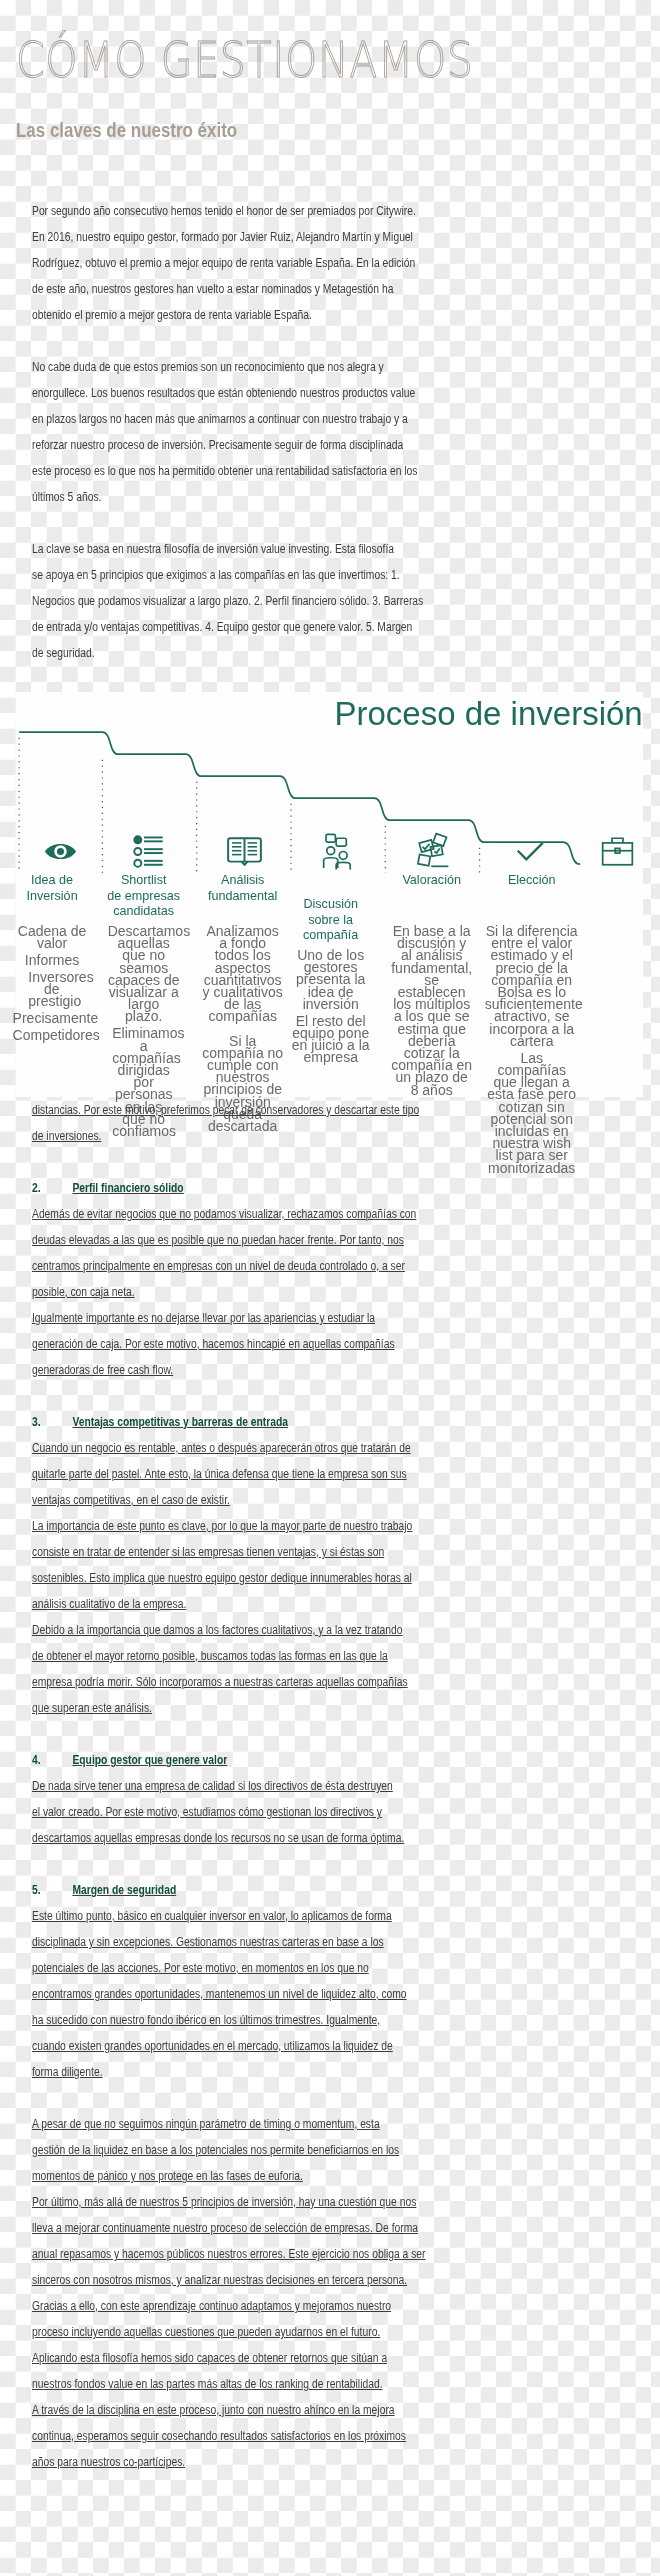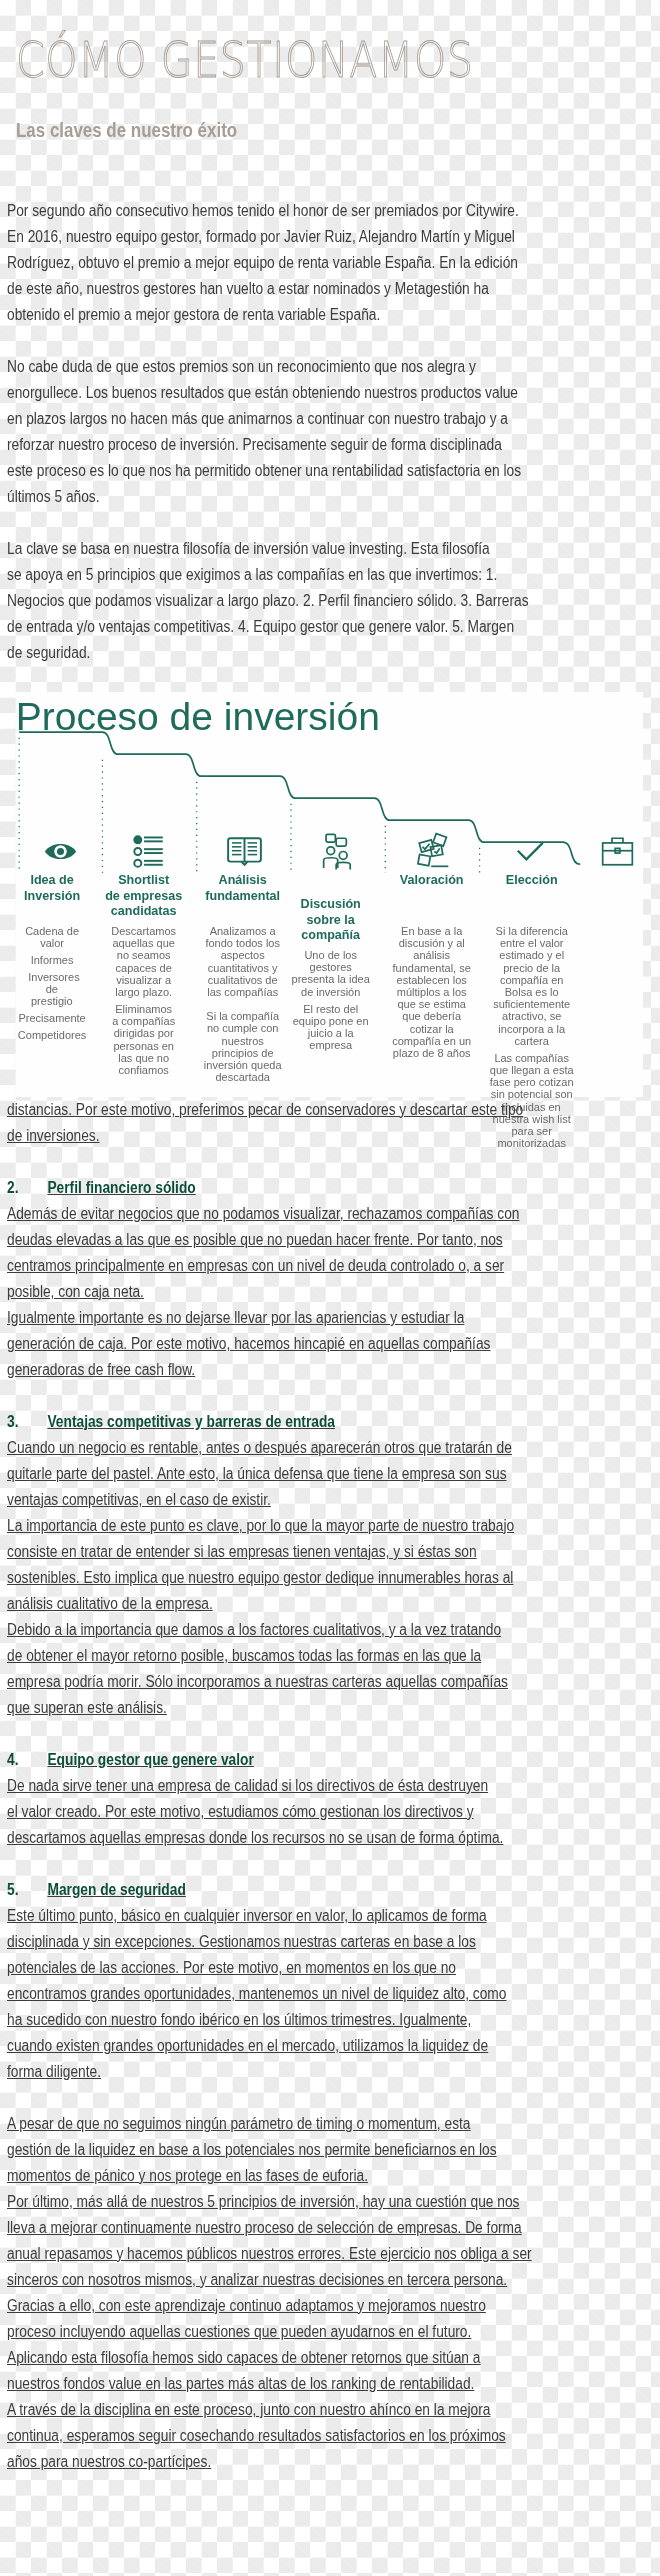--- a/index.html
+++ b/index.html
@@ -34,23 +34,23 @@
     position: absolute; left: 15.7px; top: 119px;
     font-family: "Liberation Sans", sans-serif;
     font-weight: bold;
     font-size: 19.7px;
     color: #a89d94;
     transform: scaleX(0.86);
     transform-origin: left top;
     white-space: nowrap;
   }
   .text-block {
-    position: absolute; left: 7px; width: 597px;
-    font-family: "Liberation Sans", sans-serif;
-    font-size: 16px;
+    position: absolute; left: 32px; width: 597px;
+    font-family: "Liberation Sans", sans-serif;
+    font-size: 12px;
     line-height: 26px;
     color: #3c3c3c;
   }
   .text-block p { margin: 0; white-space: nowrap; transform: scaleX(0.86); transform-origin: left; }
   .text-block .gap { height: 26px; }
   .section-heading {
     margin: 0; white-space: nowrap;
     font-weight: bold;
     color: #0d4d3c;
     transform: scaleX(0.86); transform-origin: left;
@@ -58,41 +58,41 @@
   .section-heading .num { display: inline-block; width: 47px; }
 
   
   .diagram {
     position: absolute; left: 15.7px; top: 692px;
     width: 627px; height: 405px;
     background: #fefefe;
   }
   .diagram-title {
     position: absolute; left: 0; right: 0; top: 3.1px;
-    text-align: left;
-    font-family: "Liberation Sans", sans-serif;
-    font-size: 39px;
+    text-align: right;
+    font-family: "Liberation Sans", sans-serif;
+    font-size: 33px;
     color: #1e6b5c;
   }
   .diagram svg.steps { position: absolute; left: 0; top: 0; }
   .step-col {
     position: absolute; top: 181px; width: 96px;
     text-align: center;
   }
   .step-title {
     font-family: "Liberation Sans", sans-serif;
-    font-weight: bold;
+    font-weight: normal;
     font-size: 12.6px;
     line-height: 15.7px;
     color: #1e6b5c;
     height: 52px;
   }
   .step-desc {
     font-family: "Liberation Sans", sans-serif;
-    font-size: 11px;
+    font-size: 14px;
     line-height: 12.2px;
     color: #6a6a6a;
   }
   .step-desc div { margin-bottom: 4.7px; }
   .icon-box { position: absolute; top: 140px; width: 39px; height: 39px; }
 </style>
 </head>
 <body>
 
 <div class="page-title">CÓMO GESTIONAMOS</div>

